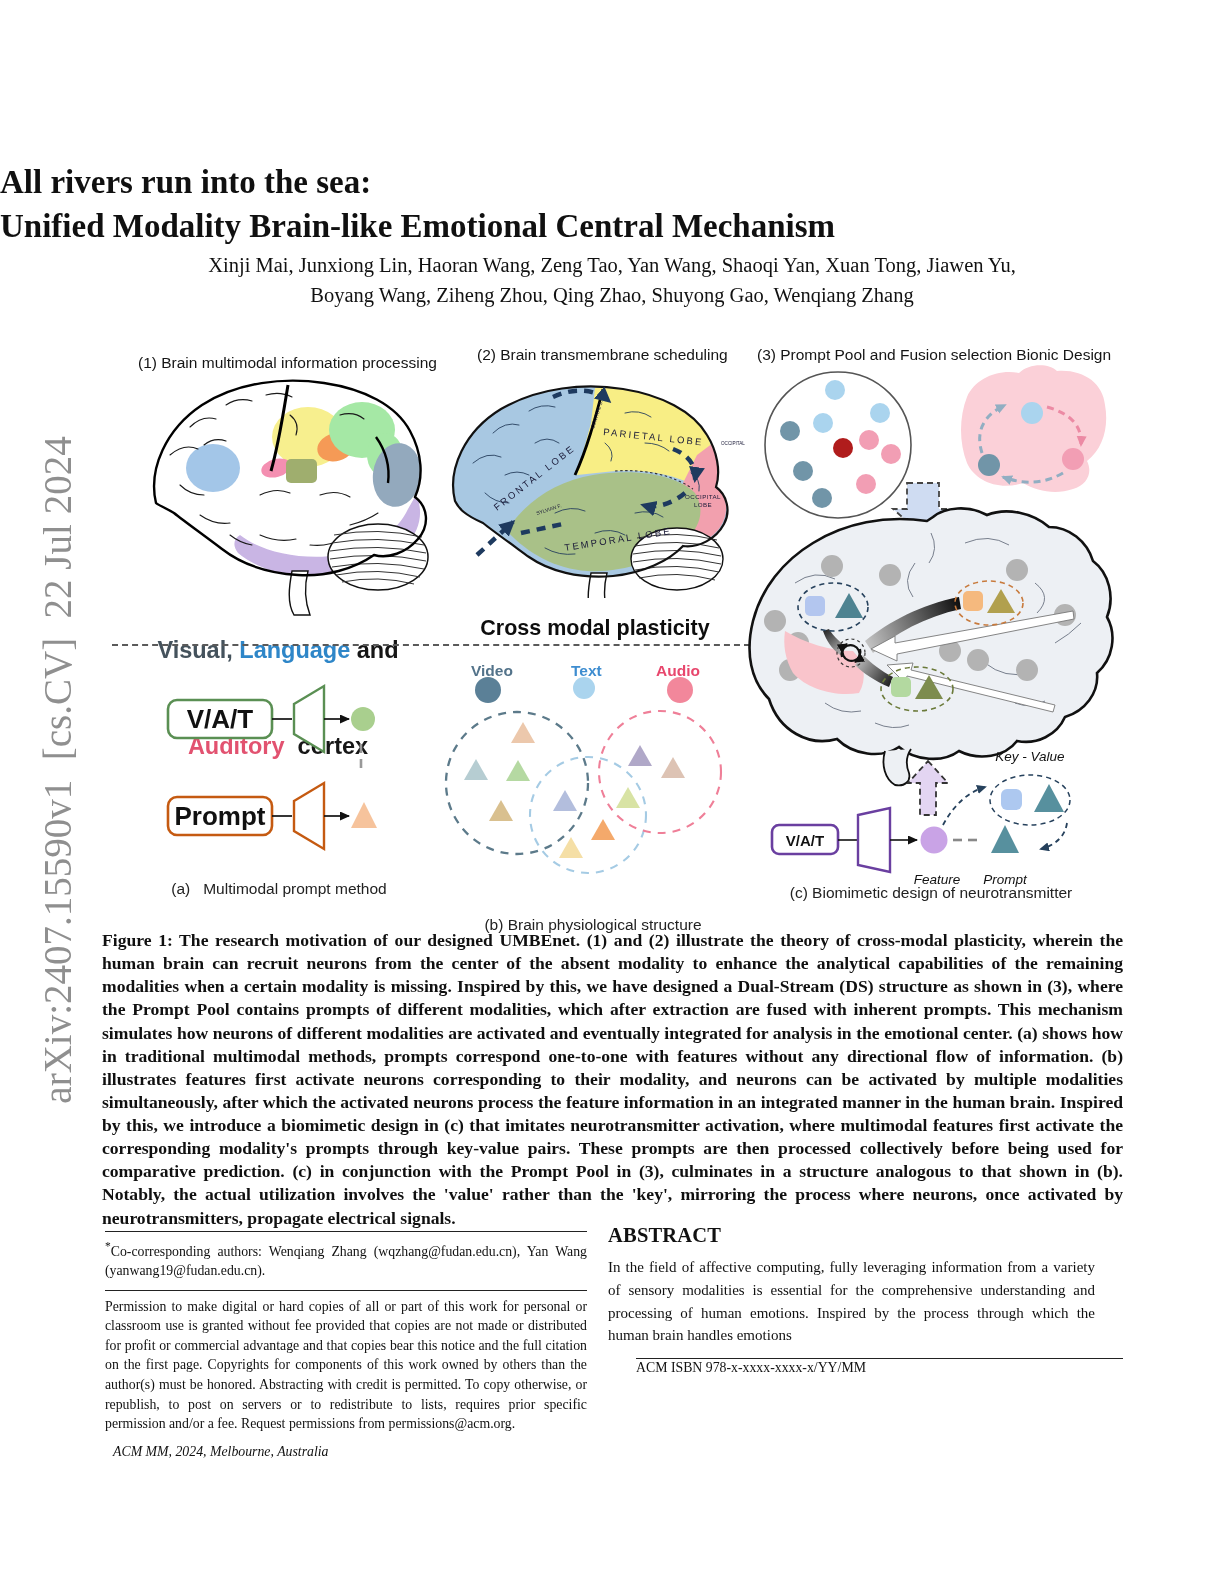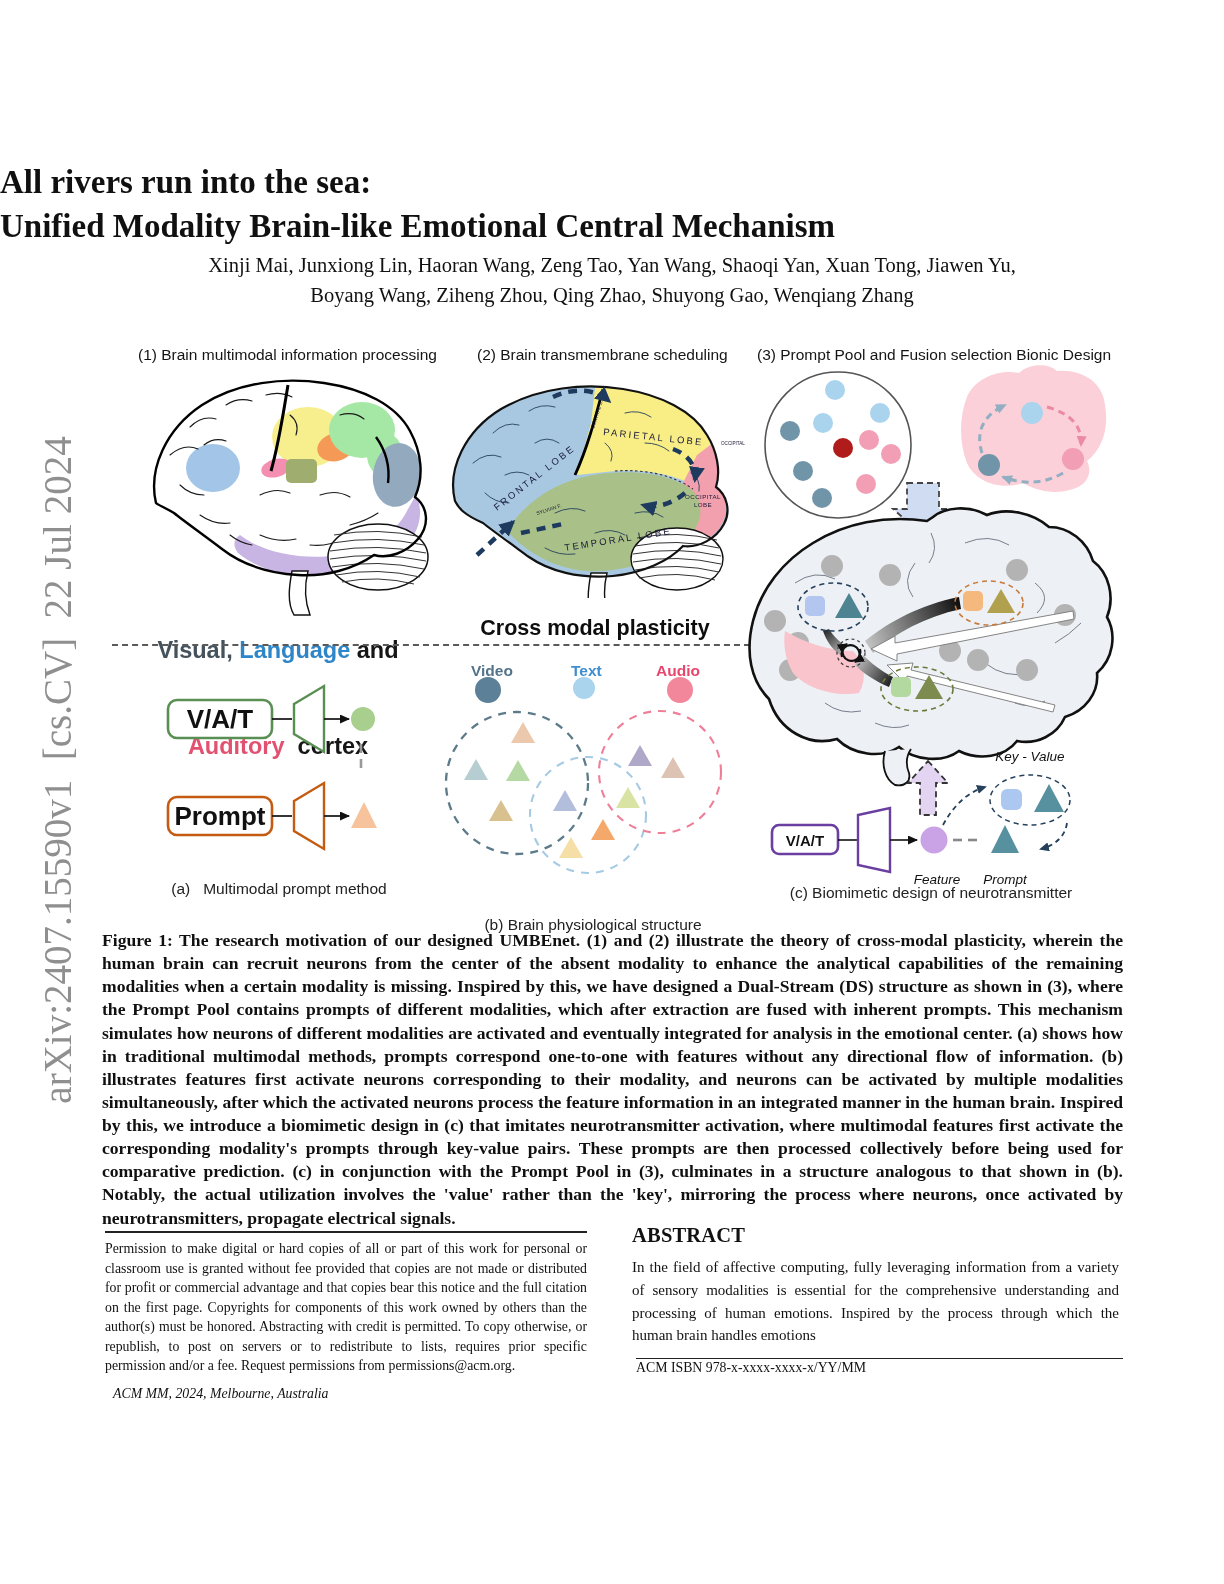--- a/index.html
+++ b/index.html
@@ -33,21 +33,21 @@
   <div class="abs title">
     <div>All rivers run into the sea:</div>
     <div>Unified Modality Brain-like Emotional Central Mechanism</div>
   </div>
 
   <div class="abs authors">
     <div>Xinji Mai, Junxiong Lin, Haoran Wang, Zeng Tao, Yan Wang, Shaoqi Yan, Xuan Tong, Jiawen Yu,</div>
     <div>Boyang Wang, Ziheng Zhou, Qing Zhao, Shuyong Gao, Wenqiang Zhang</div>
   </div>
 
-  <div class="abs phdr" style="left:138px;top:346px;">(1) Brain multimodal information processing</div>
+  <div class="abs phdr" style="left:138px;top:354px;">(1) Brain multimodal information processing</div>
   <div class="abs phdr" style="left:477px;top:346px;">(2) Brain transmembrane scheduling</div>
   <div class="abs phdr" style="left:757px;top:346px;">(3) Prompt Pool and Fusion selection Bionic Design</div>
 
   <svg class="abs" style="left:140px;top:375px;" width="300" height="250" viewBox="0 0 300 250">
     <defs>
       <clipPath id="p1clip">
           <path d="M 16,128 C 8,94 26,54 62,30 C 98,7 144,2 184,8 C 224,14 256,30 270,56 C 282,78 284,102 275,122 C 288,132 290,150 278,164 C 266,178 248,184 234,180 C 214,194 185,202 158,200 C 126,198 100,188 82,174 C 58,156 44,146 34,138 C 24,132 18,130 16,128 Z"></path>
         </clipPath>
       <marker id="ah-black" markerUnits="userSpaceOnUse" markerWidth="12" markerHeight="10" refX="9" refY="4.5" orient="auto">
           <path d="M0,0 L10,4.5 L0,9 Z" fill="#111"></path>
@@ -358,26 +358,27 @@
       <polygon points="148,187 172,187 160,166" fill="#f4a96b"></polygon>
       <polygon points="116,205 140,205 128,184" fill="#f5dfa6"></polygon>
     </g>
   </svg>
   <div class="abs pcapt" style="left:443px;top:880px;width:300px;margin-top:36px;">(b) Brain physiological structure</div>
 
   <div class="abs figcap" style="left:102px;top:929px;width:1021px;">Figure 1: The research motivation of our designed UMBEnet. (1) and (2) illustrate the theory of cross-modal plasticity, wherein the human brain can recruit neurons from the center of the absent modality to enhance the analytical capabilities of the remaining modalities when a certain modality is missing. Inspired by this, we have designed a Dual-Stream (DS) structure as shown in (3), where the Prompt Pool contains prompts of different modalities, which after extraction are fused with inherent prompts. This mechanism simulates how neurons of different modalities are activated and eventually integrated for analysis in the emotional center. (a) shows how in traditional multimodal methods, prompts correspond one-to-one with features without any directional flow of information. (b) illustrates features first activate neurons corresponding to their modality, and neurons can be activated by multiple modalities simultaneously, after which the activated neurons process the feature information in an integrated manner in the human brain. Inspired by this, we introduce a biomimetic design in (c) that imitates neurotransmitter activation, where multimodal features first activate the corresponding modality's prompts through key-value pairs. These prompts are then processed collectively before being used for comparative prediction. (c) in conjunction with the Prompt Pool in (3), culminates in a structure analogous to that shown in (b). Notably, the actual utilization involves the 'value' rather than the 'key', mirroring the process where neurons, once activated by neurotransmitters, propagate electrical signals.</div>
 
   <div class="abs" style="left:105px;top:1231px;width:482px;">
     <div class="rule"></div>
+    <p class="fnote" style="margin:6px 0 9px;"><sup>*</sup><span>Co-corresponding authors: Wenqiang Zhang (wqzhang@fudan.edu.cn), Yan Wang (yanwang19@fudan.edu.cn).</span></p>
     <div class="rule"></div>
     <p class="fnote" style="margin:6px 0 0;">Permission to make digital or hard copies of all or part of this work for personal or classroom use is granted without fee provided that copies are not made or distributed for profit or commercial advantage and that copies bear this notice and the full citation on the first page. Copyrights for components of this work owned by others than the author(s) must be honored. Abstracting with credit is permitted. To copy otherwise, or republish, to post on servers or to redistribute to lists, requires prior specific permission and/or a fee. Request permissions from permissions@acm.org.</p>
     <p class="fnote venue">ACM MM, 2024, Melbourne, Australia</p>
   </div>
 
-  <div class="abs" style="left:632px;top:1224px;width:487px;">
+  <div class="abs" style="left:608px;top:1224px;width:487px;">
     <div class="abstract-h">ABSTRACT</div>
     <p class="abstract-t">In the field of affective computing, fully leveraging information from a variety of sensory modalities is essential for the comprehensive understanding and processing of human emotions. Inspired by the process through which the human brain handles emotions</p>
   </div>
 
   <div class="abs" style="left:636px;top:1358px;width:487px;">
     <div class="rule"></div>
     <div class="cr">ACM ISBN 978-x-xxxx-xxxx-x/YY/MM</div>
   </div>
 
 </div>

